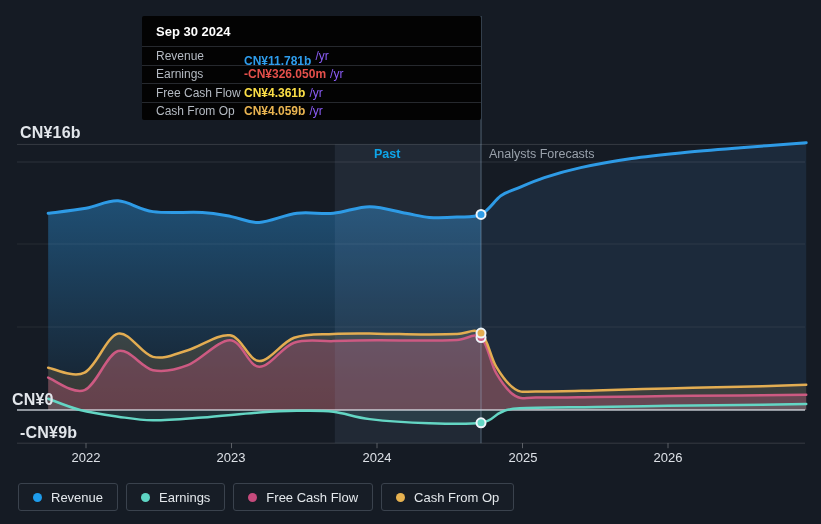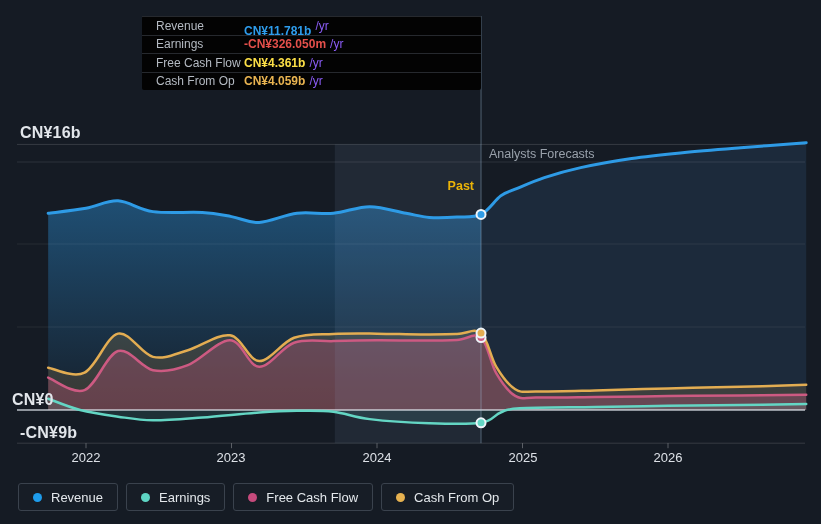--- a/index.html
+++ b/index.html
@@ -2,21 +2,21 @@
 <html><head>
 <meta charset="utf-8">
 <style>
   html,body{margin:0;padding:0;background:#151b24;}
   .stage{position:relative;width:821px;height:524px;background:#151b24;overflow:hidden;
          font-family:"Liberation Sans", sans-serif; -webkit-font-smoothing:antialiased;}
   svg#plot{position:absolute;left:0;top:0;z-index:1;}
   .txt{position:absolute;z-index:3;}
   .ylab{color:#e2e6eb;font-size:16px;font-weight:700;letter-spacing:.2px;}
   .xlab{color:#dde1e7;font-size:13px;font-weight:400;transform:translateX(-50%);}
-  .past-label{color:#eab308;font-size:12.5px;font-weight:700;text-align:right;width:100px;margin-top:32px;}
+  .past-label{color:#0ea5e9;font-size:12.5px;font-weight:700;width:100px;}
   .fcst-label{color:#99a1ab;font-size:12.5px;font-weight:400;}
   
   .tip{position:absolute;left:142px;top:16px;width:339px;background:#030303;border-radius:2px;
        z-index:6;box-sizing:border-box;}
   .tip-title{padding:8px 14px 7px;font-size:13px;font-weight:700;color:#ffffff;}
   .tip-row{display:flex;align-items:center;height:17.5px;padding:0 14px;border-top:1px solid #26292e;
            font-size:12px;}
   .tip-label{width:88px;color:#b4bac2;flex:0 0 auto;}
   .tip-value{font-weight:700;}
   .tip-suffix{color:#8b5cf6;margin-left:4px;}
@@ -74,20 +74,21 @@
   <div class="txt past-label" style="left:374px;top:147px;">Past</div>
   <div class="txt fcst-label" style="left:489px;top:147px;">Analysts Forecasts</div>
 
   <div class="txt xlab" style="left:86px;top:450px;">2022</div>
   <div class="txt xlab" style="left:231px;top:450px;">2023</div>
   <div class="txt xlab" style="left:377px;top:450px;">2024</div>
   <div class="txt xlab" style="left:523px;top:450px;">2025</div>
   <div class="txt xlab" style="left:668px;top:450px;">2026</div>
 
   <div class="tip">
+    <div class="tip-title">Sep 30 2024</div>
     <div class="tip-row">
       <span class="tip-label">Revenue</span>
       <span class="tip-value" style="color: rgb(46, 157, 237); margin-top: 11px;">CN¥11.781b</span>
       <span class="tip-suffix">/yr</span>
     </div>
     <div class="tip-row">
       <span class="tip-label">Earnings</span>
       <span class="tip-value" style="color: rgb(228, 80, 75);">-CN¥326.050m</span>
       <span class="tip-suffix">/yr</span>
     </div>

